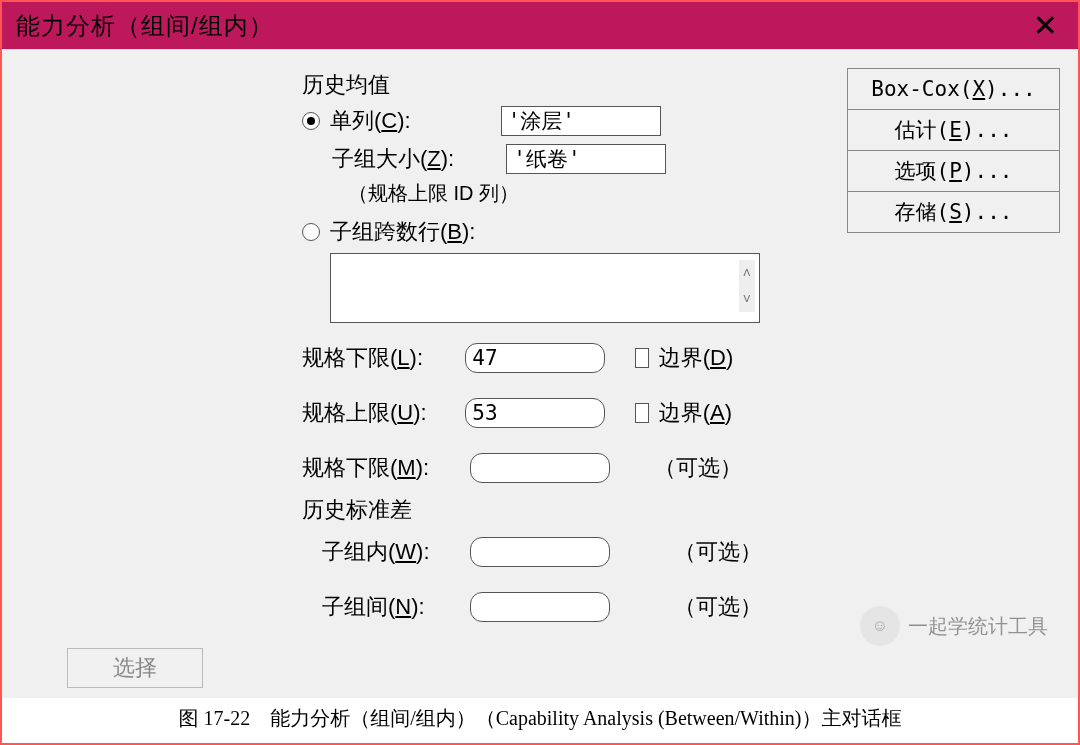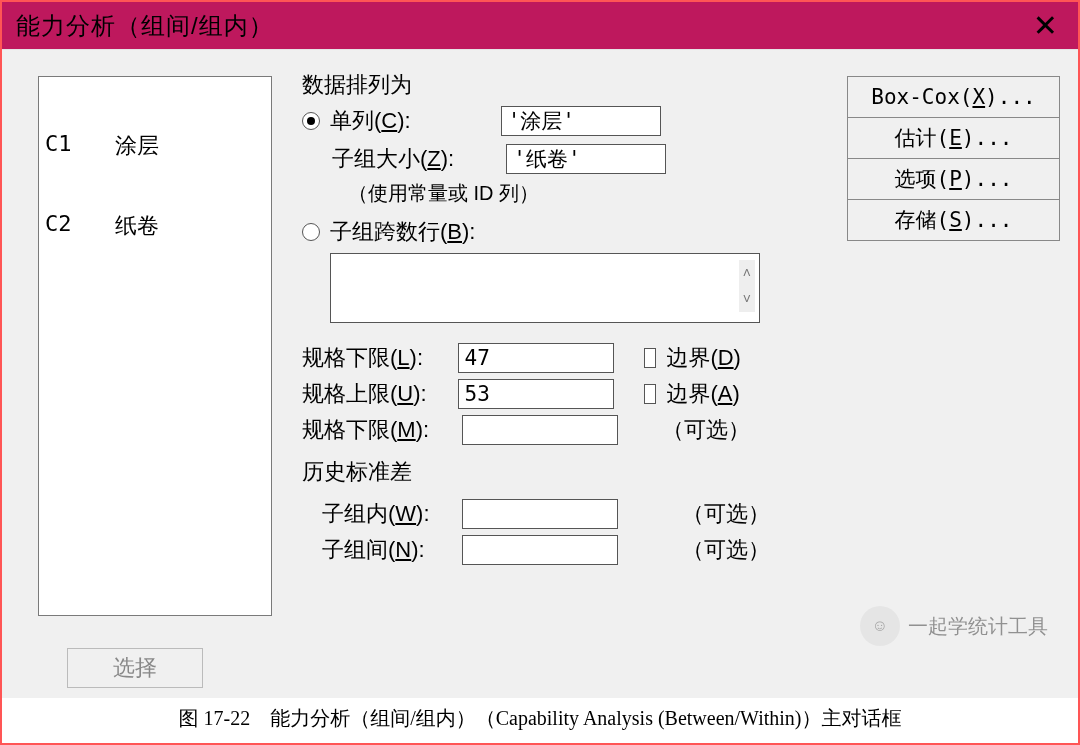--- a/index.html
+++ b/index.html
@@ -98,21 +98,21 @@
     height: 30px;
     border: 1px solid #555;
     background: #fff;
     font-size: 21px;
     padding: 2px 6px;
     font-family: "SimSun", monospace;
     color: #000;
   }
   .right-btns {
     position: absolute;
-    right: 18px; top: 26px;
+    right: 18px; top: 18px;
     width: 213px;
     display: flex;
     flex-direction: column;
   }
   .win-btn {
     height: 42px;
     background: #f0f0f0;
     border: 1px solid #888;
     margin-bottom: -1px;
     font-size: 21px;
@@ -132,24 +132,24 @@
     position: absolute;
     right: 4px; top: 6px;
     background: #eee;
     display: flex; flex-direction: column;
     font-size: 14px; color: #777;
   }
   .spinner span { line-height: 1; padding: 6px 4px; }
   .note-sub { font-size: 20px; color: #000; margin-left: 46px; }
   .spec-row {
     display: flex; align-items: center;
-    margin-top: 6px;
+    margin-top: 25px;
   }
   .spec-row .lbl { width: 260px; }
-  .spec-row .input-box { width: 156px; margin-right: 30px; }
+  .spec-row .input-box { width: 140px; margin-right: 30px; border-radius: 12px; }
   .spec-row.nolbl .lbl { width: 280px; padding-left:20px; }
   .optional { margin-left: 14px; }
   .caption {
     text-align: center;
     font-size: 20px;
     padding-top: 7px;
     font-family: SimSun, serif;
   }
   .watermark {
     position: absolute;
@@ -174,55 +174,45 @@
 
 <div class="frame">
 
   <div class="titlebar">
     <span class="title">能力分析（组间/组内）</span>
     <span class="close-x">✕</span>
   </div>
 
   <div class="dialog-body">
 
-    <div class="var-list">
-      <div class="var-row">
-        <span class="var-col1">C1</span>
-        <span>涂层</span>
-      </div>
-      <div class="var-row">
-        <span class="var-col1">C2</span>
-        <span>纸卷</span>
-      </div>
-    </div>
 
     <div class="select-btn">选择</div>
 
     <div class="form-area">
-      <div class="section-label">数据排列为</div>
+      <div class="section-label">历史均值</div>
 
       <div class="row">
         <span class="radio">
             <span class="dot"></span>
           </span>
         <span class="lbl">
           <span>单列(</span><span class="ul">C</span><span>):</span>
         </span>
         <span style="flex:0 0 90px"></span>
         <input class="input-box" style="width: 160px;" value="'涂层'">
       </div>
 
       <div class="row indent1" style="margin-top:8px">
         <span class="lbl">
           <span>子组大小(</span><span class="ul">Z</span><span>):</span>
         </span>
         <span style="flex:0 0 52px"></span>
         <input class="input-box" style="width: 160px;" value="'纸卷'">
       </div>
-      <div class="note-sub">（使用常量或 ID 列）</div>
+      <div class="note-sub">（规格上限 ID 列）</div>
 
       <div class="row" style="margin-top:10px">
         <span class="radio"></span>
         <span class="lbl">
           <span>子组跨数行(</span><span class="ul">B</span><span>):</span>
         </span>
       </div>
       <div class="multi-area">
         <div class="spinner">
           <span>˄</span>

